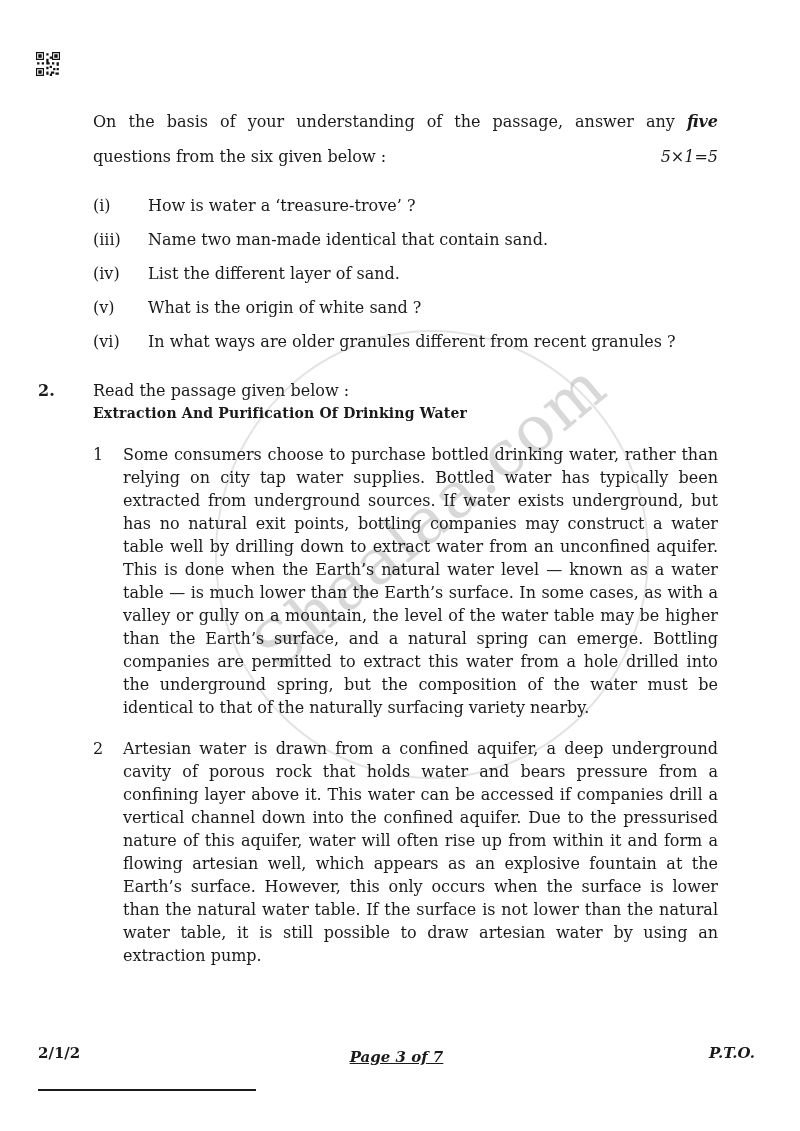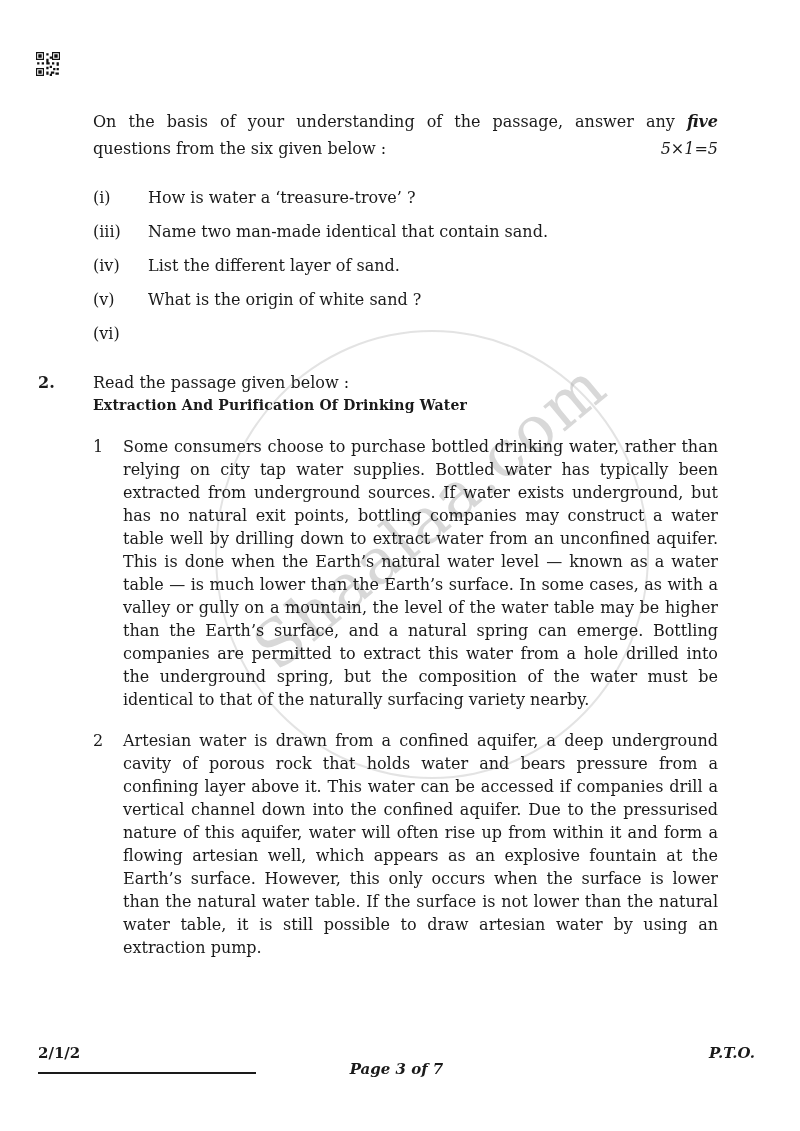--- a/index.html
+++ b/index.html
@@ -36,39 +36,39 @@
     letter-spacing: 2px;
   }
 
   
   .qr { position: absolute; left: 36px; top: 52px; width: 24px; height: 24px; z-index: 2; }
 
   
   .content { position: absolute; left: 93px; top: 110px; width: 625px; z-index: 1; }
 
   .intro-line1 { text-align: justify; text-align-last: justify; }
-  .intro-line2 { display: flex; justify-content: space-between; margin-top: 4px; }
+  .intro-line2 { display: flex; justify-content: space-between; margin-top: 12px; }
 
   .qlist { margin-top: 26px; }
   .qrow  { display: flex; margin-bottom: 11px; }
   .qnum  { width: 55px; flex: none; }
 
   .q2row { display: flex; margin-top: 26px; margin-left: -55px; }
   .q2num { width: 55px; flex: none; }
 
   .ptitle { text-align: left; font-size: 14px; letter-spacing: 0.2px; }
 
   .prow  { display: flex; margin-top: 18px; }
   .pnum  { width: 30px; flex: none; }
   .ptext { flex: 1; text-align: justify; }
 
   
   .footer { position: absolute; left: 38px; right: 45px; top: 1042px; height: 30px; z-index: 1; font-size: 15px; }
-  .f-left   { position: absolute; left: 0; top: 0; width: 218px; padding-bottom: 7px; border-bottom: 2px solid #1a1a1a; }
-  .f-center { position: absolute; left: 50%; transform: translateX(-50%); top: 16px; }
+  .f-left   { position: absolute; left: 0; top: 0; width: 218px; padding-bottom: 24px; border-bottom: 2px solid #1a1a1a; }
+  .f-center { position: absolute; left: 50%; transform: translateX(-50%); top: 4px; text-decoration: underline; }
   .f-right  { position: absolute; right: 0; top: 0; }
 
   .site-note {
     position: absolute; left: 25px; top: 1140px; z-index: 1;
     font-family: "Liberation Sans", sans-serif;
     font-size: 19px;
     color: #8b5cf6;
   }
 </style>
 </head>
@@ -114,20 +114,21 @@
       <div class="qrow">
         <span class="qnum">(iv)</span>
         <span>List the different layer of sand.</span>
       </div>
       <div class="qrow">
         <span class="qnum">(v)</span>
         <span>What is the origin of white sand ?</span>
       </div>
       <div class="qrow">
         <span class="qnum">(vi)</span>
+        <span>In what ways are older granules different from recent granules ?</span>
       </div>
     </div>
 
     <div class="q2row">
       <span class="q2num b">2.</span>
       <span>Read the passage given below :</span>
     </div>
 
     <div class="ptitle b">Extraction And Purification Of Drinking Water</div>
 

